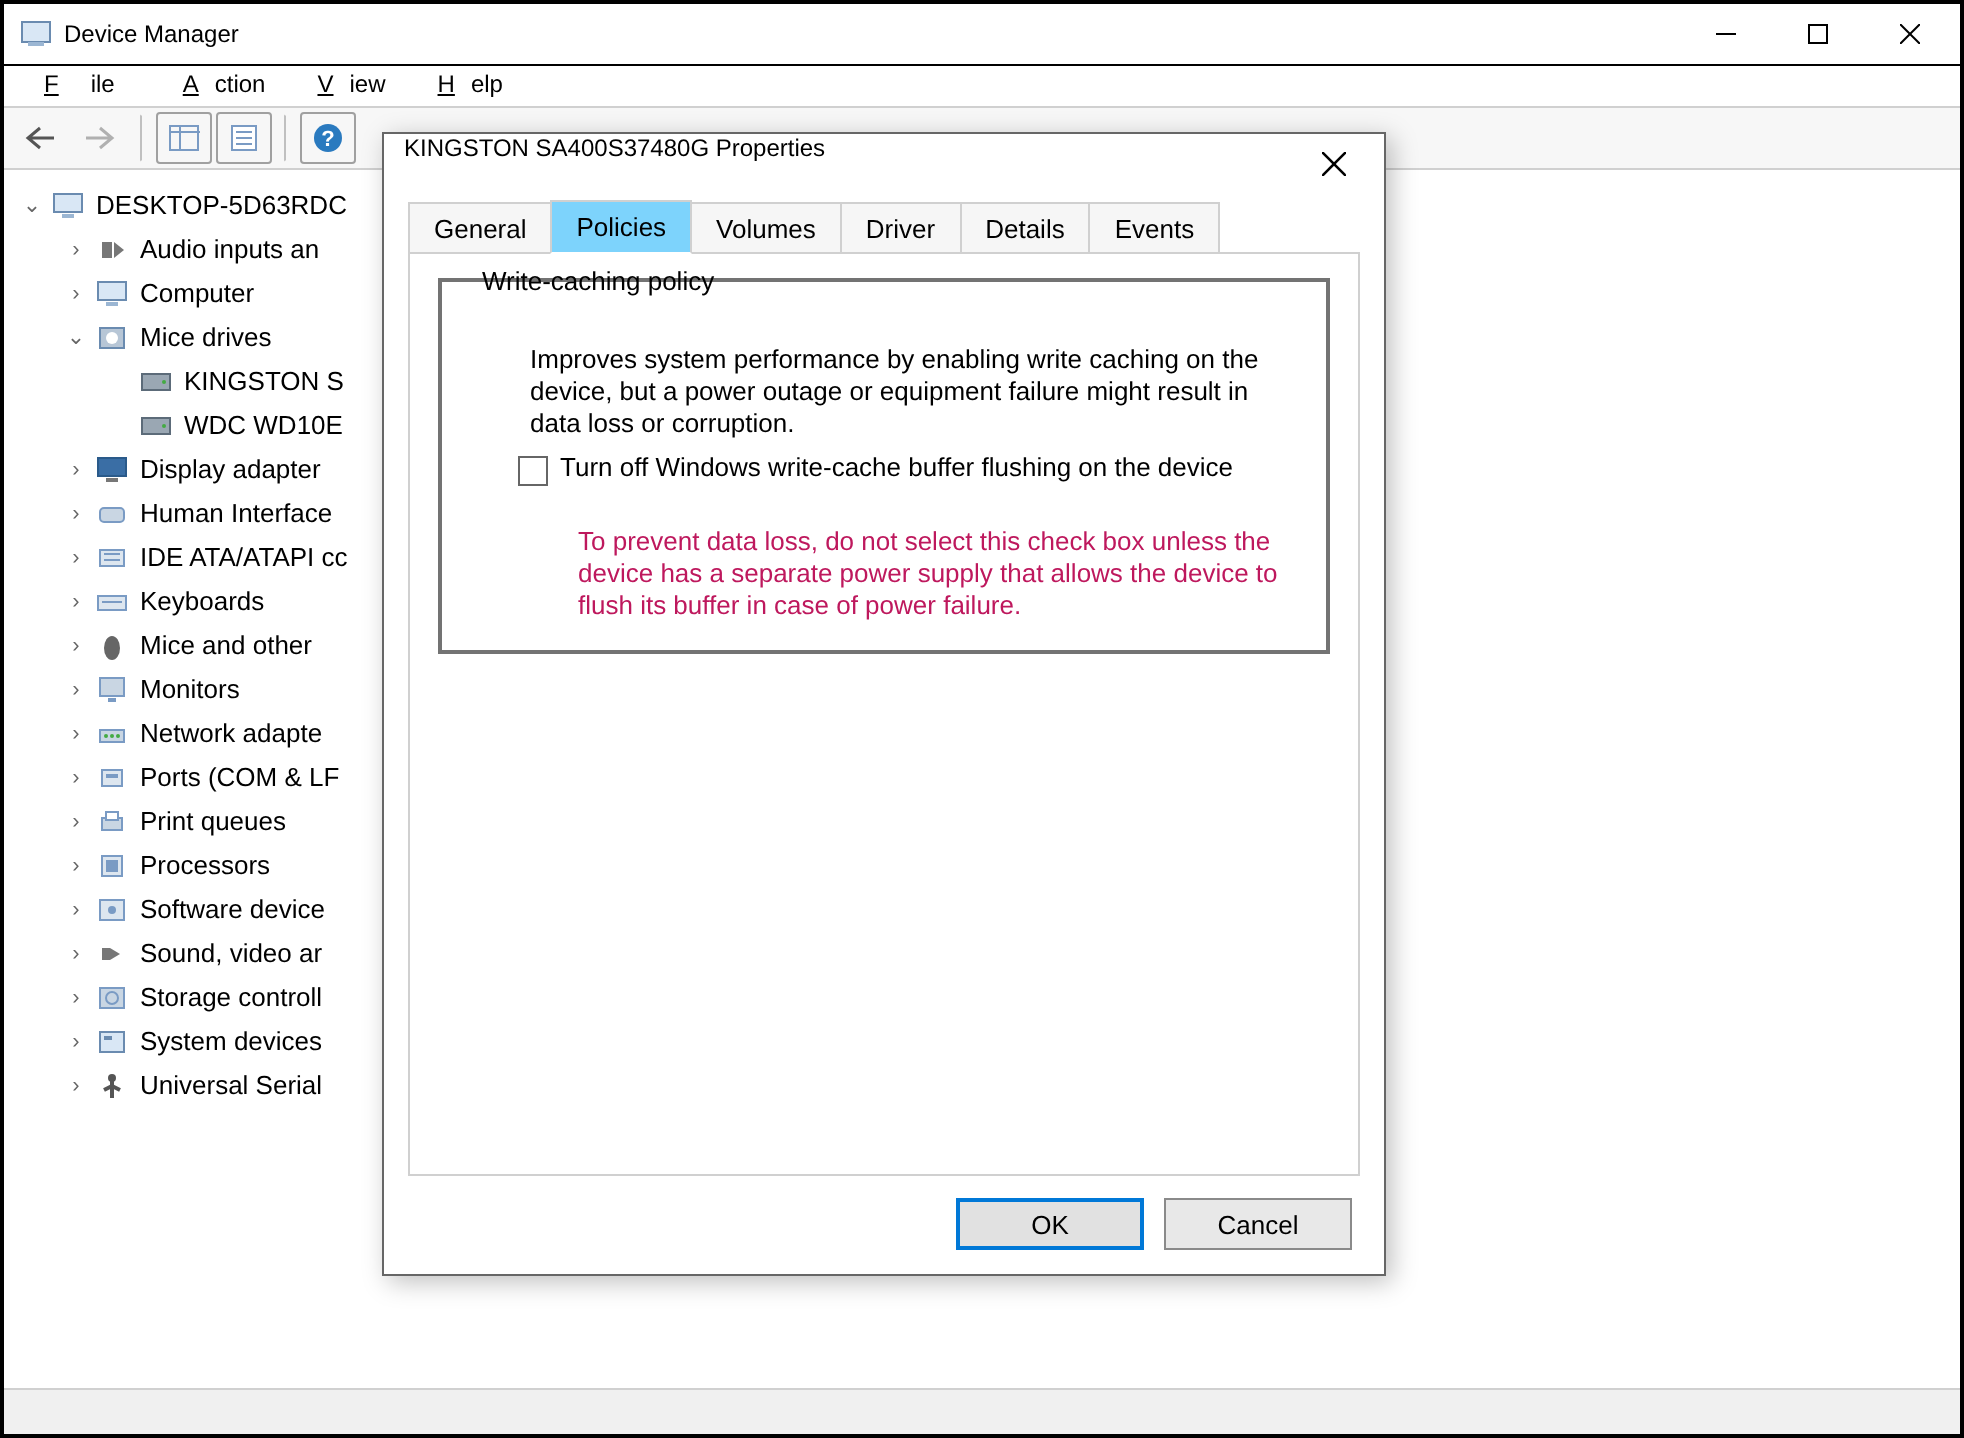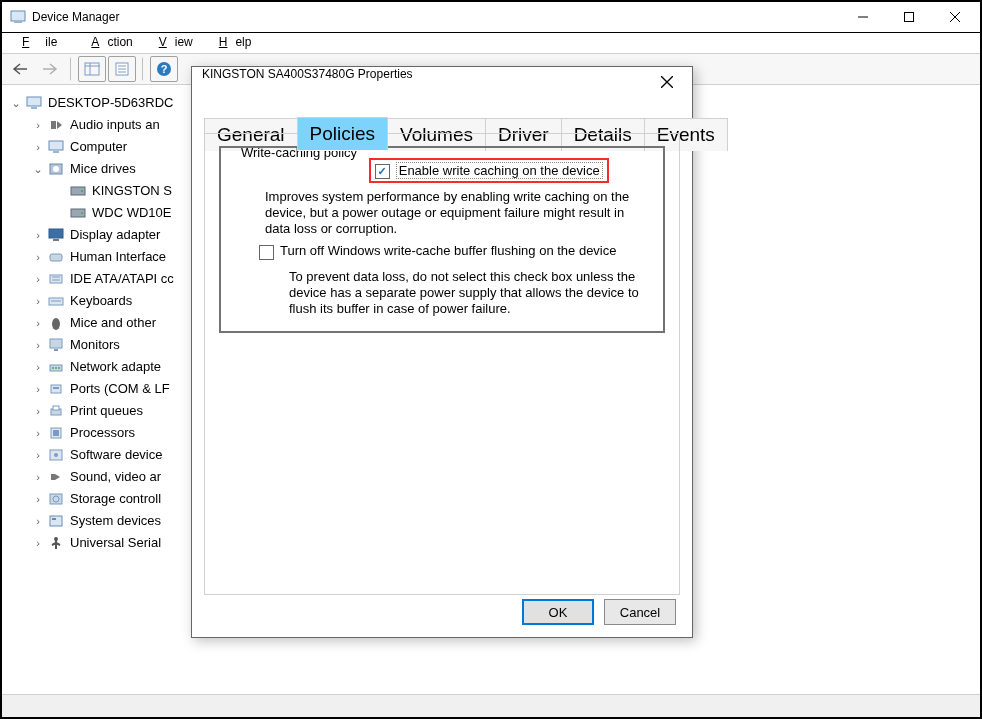--- a/index.html
+++ b/index.html
@@ -25,35 +25,35 @@
 .tree .lvl1{padding-left:0}
 .tree .lvl2{padding-left:22px}
 .tree .lvl3{padding-left:44px}
 .statusbar{position:absolute;left:0;right:0;bottom:0;height:22px;border-top:1px solid #d0d0d0;background:#f0f0f0}
 
 .dialog{position:absolute;left:189px;top:64px;width:500px;height:570px;background:#fff;border:1px solid #666;box-shadow:3px 3px 12px rgba(0,0,0,.25)}
 .dlg-title{height:32px;display:flex;align-items:flex-start;padding:0 10px}
 .dlg-title .t{flex:1;font-size:12px}
 .dlg-close{width:30px;height:30px;display:flex;align-items:center;justify-content:center;cursor:default}
 .tabs{display:flex;padding:0 12px;align-items:flex-end}
-.tab{padding:5px 12px;border:1px solid #d0d0d0;border-bottom:none;background:#fff;margin-right:-1px;cursor:default;font-size:19px;position:relative;top:18px}
+.tab{padding:5px 12px;border:1px solid #d0d0d0;border-bottom:none;background:#fff;margin-right:-1px;cursor:default;font-size:13px;position:relative;top:1px}
 .tab.active{background:#7dd3fc;border-bottom:1px solid #fff;z-index:2}
 .tab:not(.active){background:#f6f6f6}
 .tab-body{margin:0 12px;border:1px solid #d0d0d0;height:440px;padding:10px 14px;font-size:13px;position:relative}
 .fieldset{border:2px solid #737373;padding:10px 12px 14px 20px;margin-top:2px}
 .legend{position:relative;top:-18px;left:-4px;background:#fff;padding:0 4px;display:inline-block;height:0}
 .chk-row{display:flex;align-items:flex-start;gap:6px;margin-top:-6px}
 .chk{width:13px;height:13px;border:1px solid #666;margin-top:2px;display:flex;align-items:center;justify-content:center;font-size:11px;line-height:11px}
 .chk.checked::after{content:"✓";color:#1a73c8;font-weight:bold}
 .highlight{border:2px solid #fb2a2a;padding:2px 4px;display:inline-flex;align-items:center;gap:6px}
 .chk-text-box{border:1px dotted #888;padding:0 2px}
 .desc{margin:6px 0 12px 24px;color:#000;line-height:16px}
-.desc2{margin:9px 0 0 48px;color:#000000;line-height:16px}
+.desc2{margin:20px 0 0 48px;color:#be185d;line-height:16px}
 .dlg-btns{position:absolute;right:16px;bottom:12px;display:flex;gap:10px}
-.dlg-btn{width:72px;height:26px;border:1px solid #8a8a8a;background:#e8e8e8;cursor:default;font-size:13px}
+.dlg-btn{width:94px;height:26px;border:1px solid #8a8a8a;background:#e8e8e8;cursor:default;font-size:13px}
 .dlg-btn.primary{border:2px solid #0078d7;background:#e1e1e1}
 svg{display:block}
 </style>
 </head>
 <body>
 
 <div class="outer">
 
   <div class="titlebar">
     <span class="app-icon">
@@ -363,24 +363,20 @@
         <div class="tab active">Policies</div>
         <div class="tab">Volumes</div>
         <div class="tab">Driver</div>
         <div class="tab">Details</div>
         <div class="tab">Events</div>
       </div>
     <div class="tab-body">
       <div class="fieldset">
         <span class="legend">Write-caching policy</span>
 
-        <div class="highlight">
-          <span class="chk checked"></span>
-          <span class="chk-text-box">Enable write caching on the device</span>
-        </div>
         <div class="desc">Improves system performance by enabling write caching on the device, but a power outage or equipment failure might result in data loss or corruption.</div>
 
         <div class="chk-row" style="margin-left:18px">
           <span class="chk"></span>
           <span>Turn off Windows write-cache buffer flushing on the device</span>
         </div>
         <div class="desc2">To prevent data loss, do not select this check box unless the device has a separate power supply that allows the device to flush its buffer in case of power failure.</div>
       </div>
     </div>
     <div class="dlg-btns">

